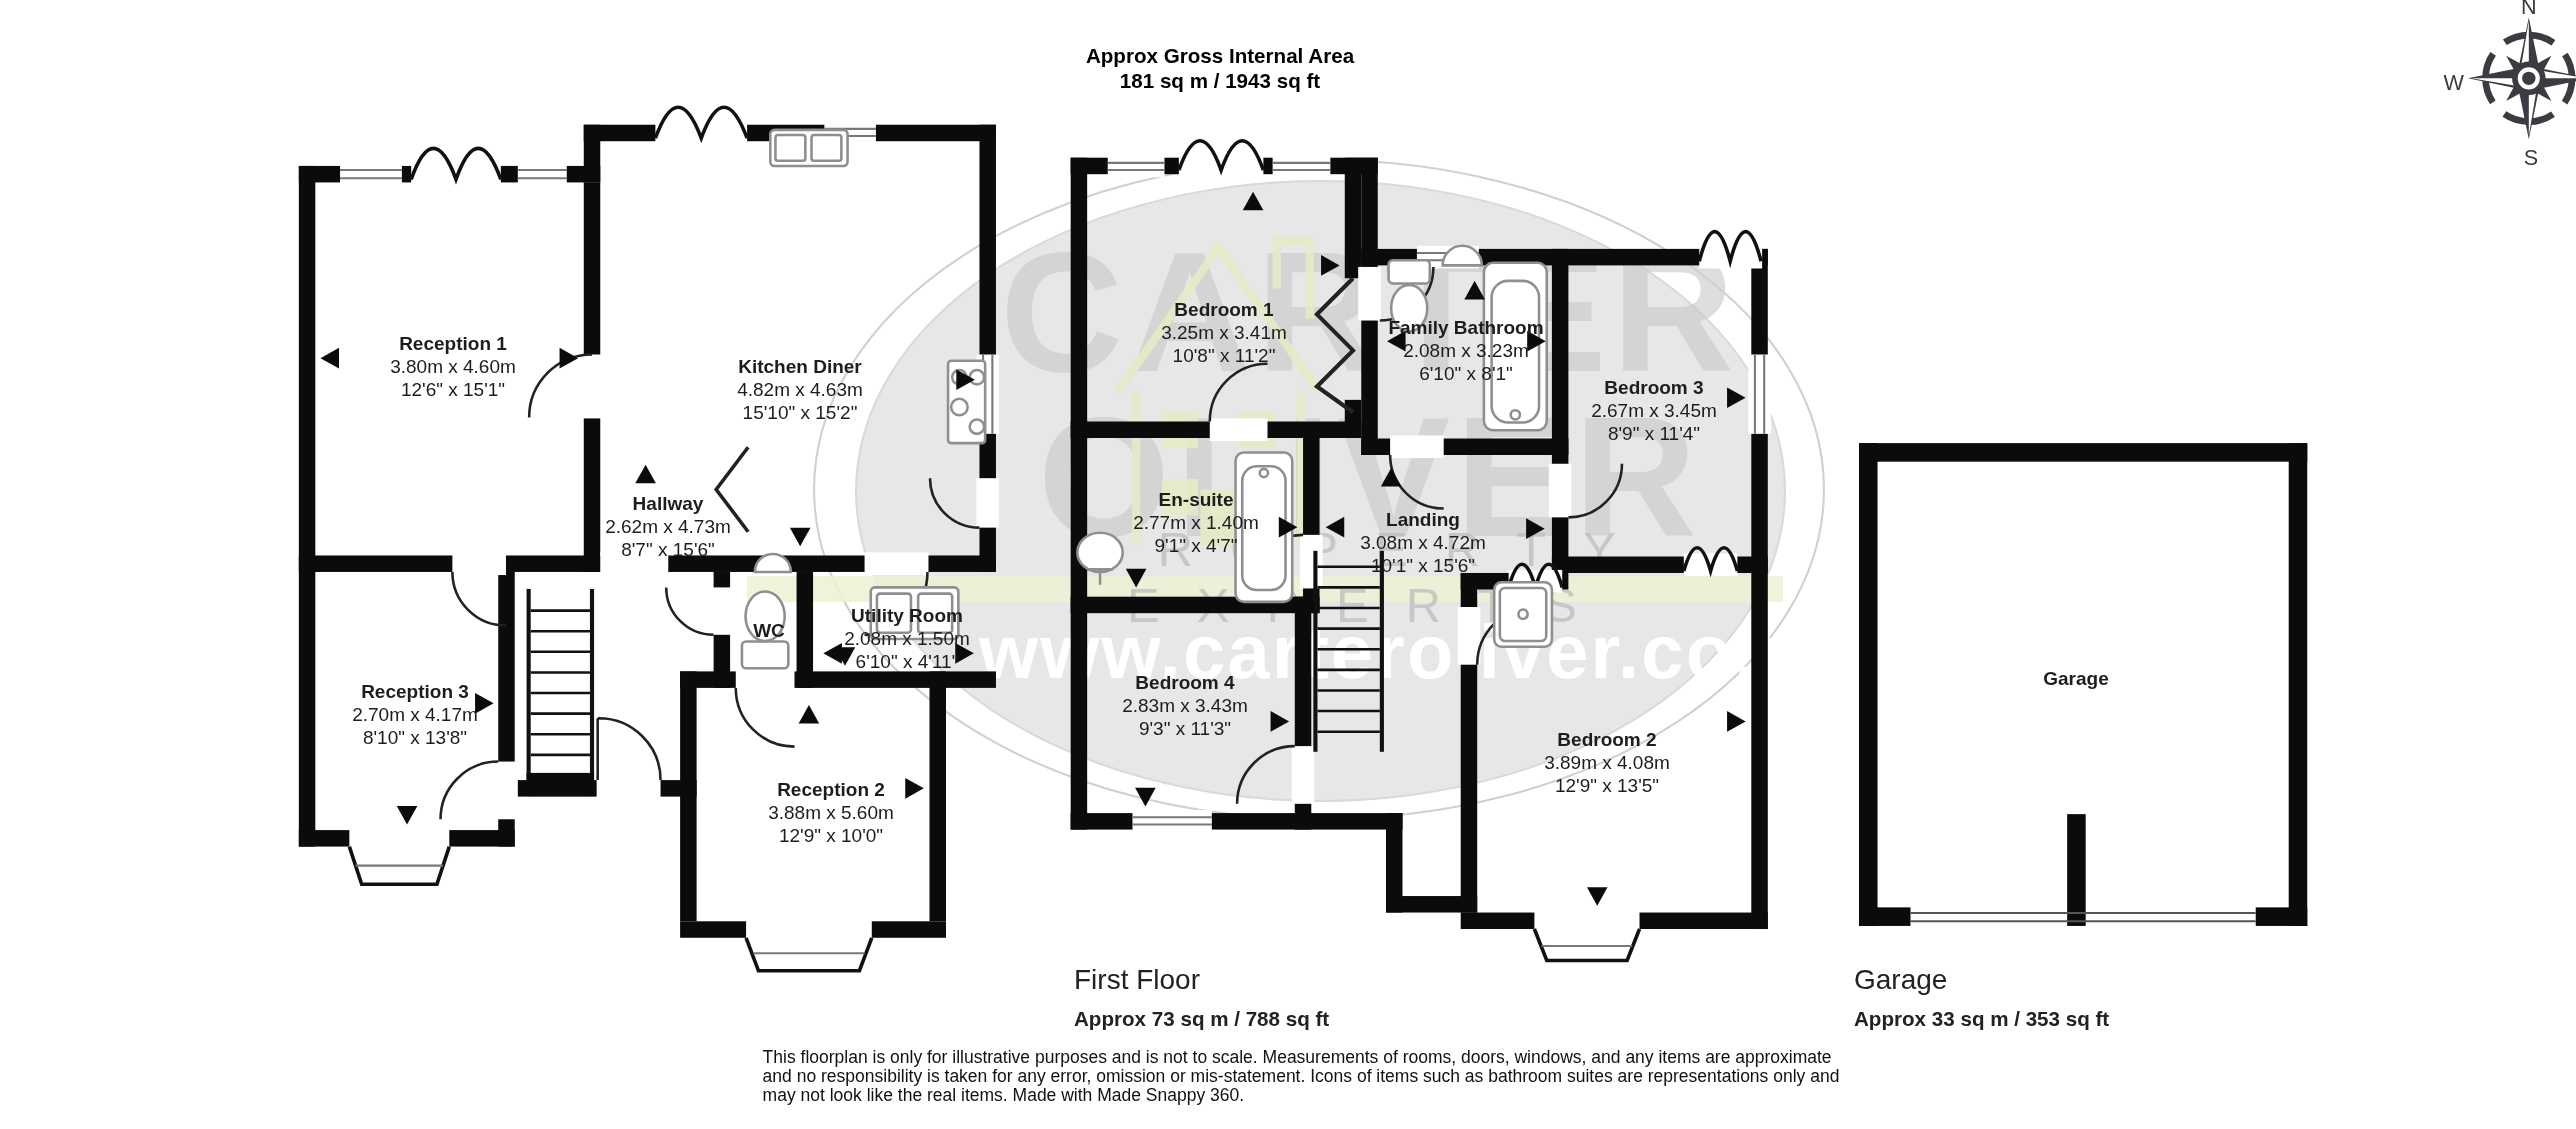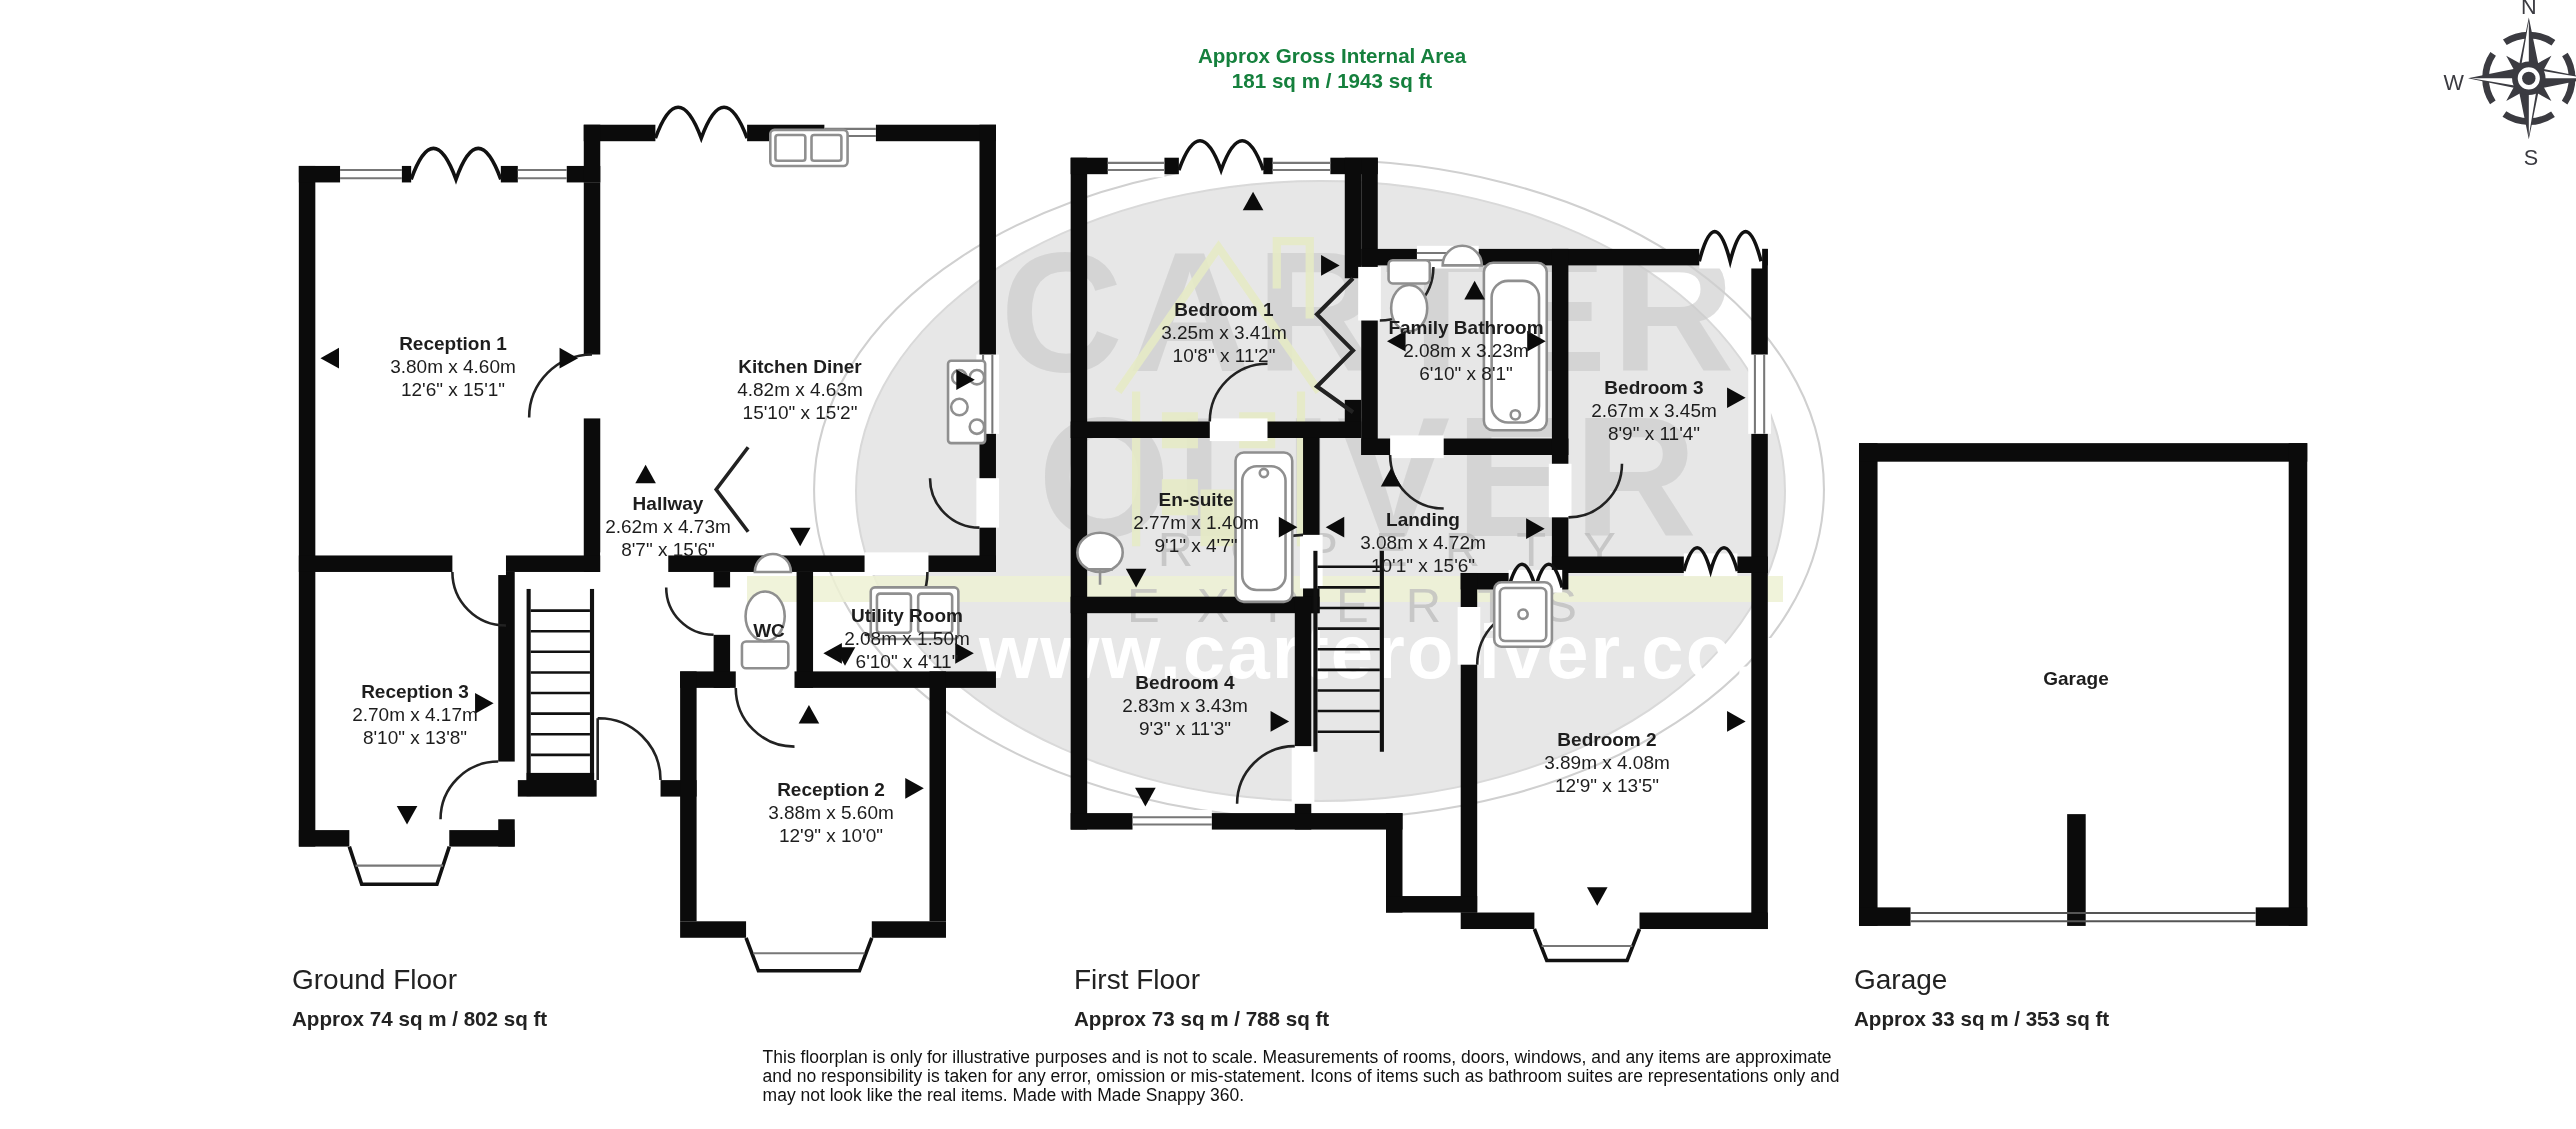--- a/index.html
+++ b/index.html
@@ -21,22 +21,22 @@
   
   #plan{position:absolute;left:0;top:0;}
   
   .room-label{position:absolute;transform:translate(-50%,-50%);text-align:center;
               font-size:19px;line-height:23px;color:#1d1d1d;white-space:nowrap;}
   .room-label .rname{font-weight:bold;display:block;margin-top:25px;}
   .room-label .rdim{display:block;}
   .floor-title{position:absolute;color:#222;}
   .floor-title .ftname{font-size:28px;display:block;}
   .floor-title .ftarea{font-size:20.6px;font-weight:bold;display:block;margin-top:11.3px;}
-  #top-title{position:absolute;left:1332px;top:43px;transform:translateX(-50%);
-             text-align:center;font-weight:bold;font-size:20.6px;line-height:25px;color:#15803d;white-space:nowrap;}
+  #top-title{position:absolute;left:1220px;top:43px;transform:translateX(-50%);
+             text-align:center;font-weight:bold;font-size:20.6px;line-height:25px;color:#000000;white-space:nowrap;}
   #disclaimer{position:absolute;left:1301px;top:1048px;transform:translateX(-50%);
               text-align:left;font-size:17.5px;line-height:19px;color:#111;white-space:nowrap;}
 </style>
 </head>
 <body>
 
 <div id="canvas">
 
   <div class="wm" id="wm-ellipse"></div>
   <div class="wm wm-bigword" id="wm-word1">CARTER</div>
@@ -405,24 +405,20 @@
   <div class="room-label" style="left:1607px;top:750px">
     <span class="rname">Bedroom 2</span>
     <span class="rdim">3.89m x 4.08m</span>
     <span class="rdim">12'9" x 13'5"</span>
   </div>
 
   <div class="room-label" style="left:2076px;top:666px">
     <span class="rname">Garage</span>
   </div>
 
-  <div class="floor-title" style="left:292px;top:964px">
-    <span class="ftname">Ground Floor</span>
-    <span class="ftarea">Approx 74 sq m / 802 sq ft</span>
-  </div>
   <div class="floor-title" style="left:1074px;top:964px">
     <span class="ftname">First Floor</span>
     <span class="ftarea">Approx 73 sq m / 788 sq ft</span>
   </div>
   <div class="floor-title" style="left:1854px;top:964px">
     <span class="ftname">Garage</span>
     <span class="ftarea">Approx 33 sq m / 353 sq ft</span>
   </div>
 
   <div id="disclaimer">

